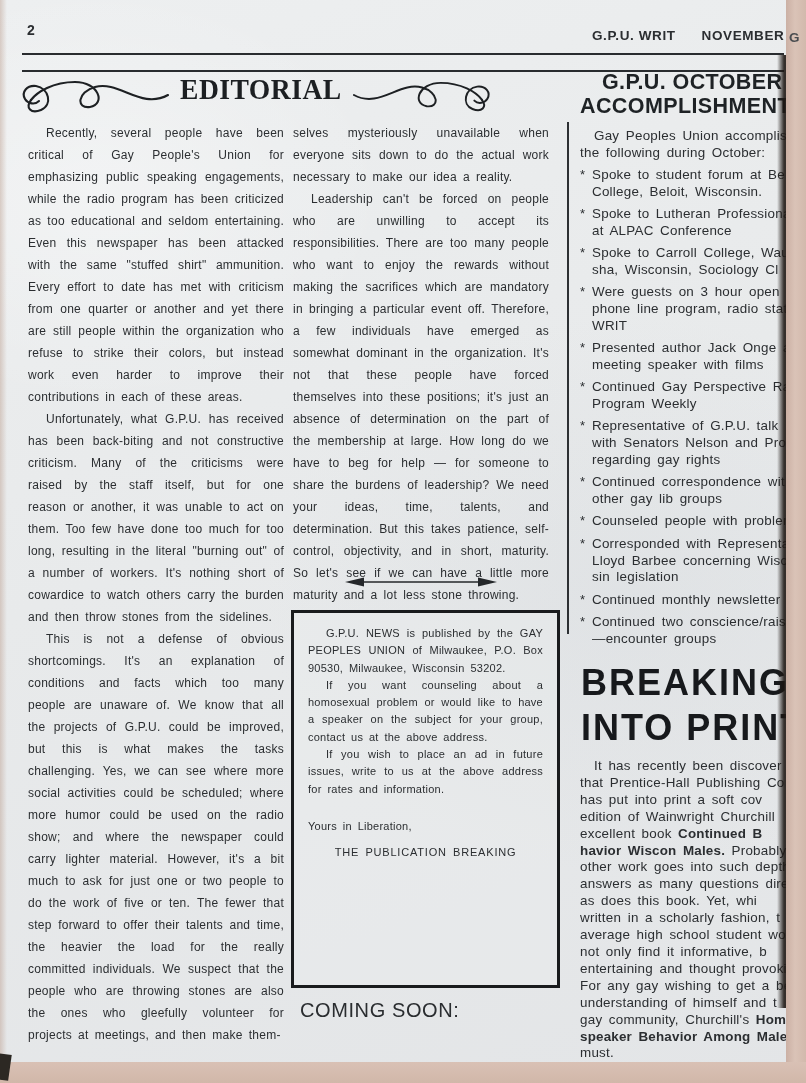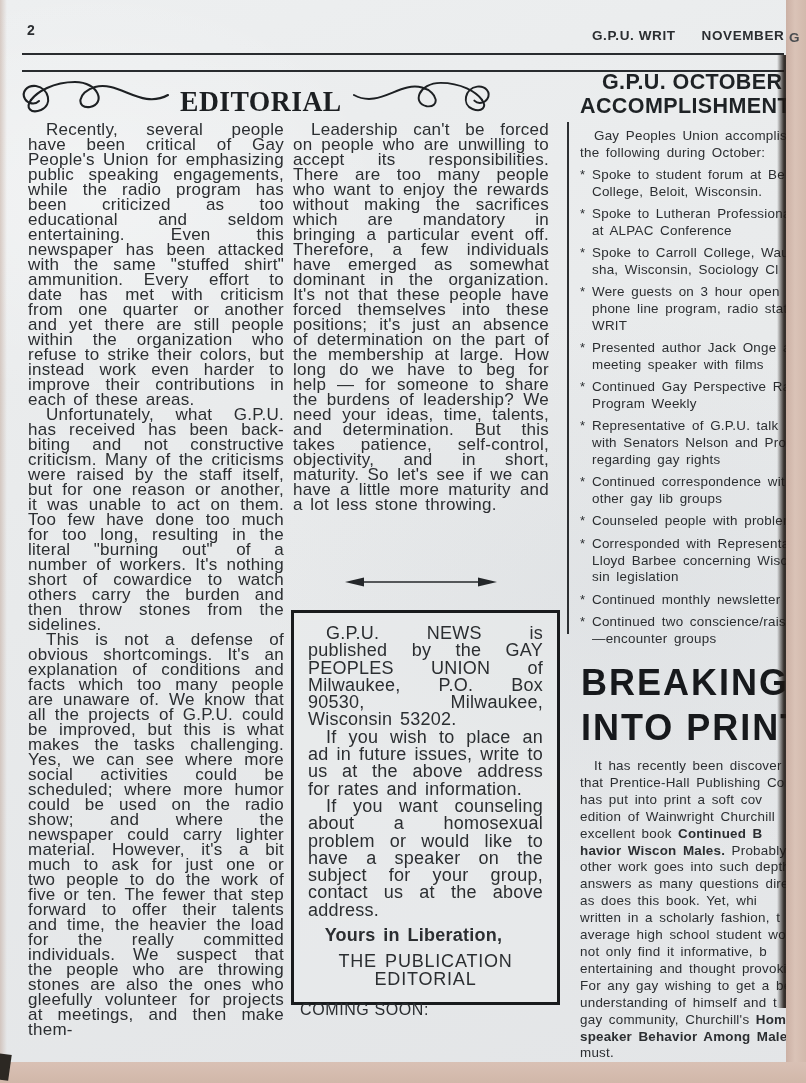--- a/index.html
+++ b/index.html
@@ -14,39 +14,39 @@
       linear-gradient(160deg,#edeff0 0%,#e8eaeb 45%,#e3e5e7 100%);
   }
   
   #pagenum { position:absolute; left:27px; top:22px; font-size:14px; font-weight:600; letter-spacing:0.5px; }
   #masthead { position:absolute; left:592px; top:28px; font-size:13.5px; font-weight:700; letter-spacing:0.6px; white-space:nowrap; }
   #masthead .gap { display:inline-block; width:26px; }
   .hrule { position:absolute; left:22px; width:762px; background:#292c2f; }
   .r1 { top:53px; height:2.4px; }
   .r2 { top:70px; height:1.8px; }
   
-  #ed-head { position:absolute; left:40px; top:72px; width:432px; display:flex; align-items:flex-end; justify-content:center; gap:4px; }
+  #ed-head { position:absolute; left:40px; top:72px; width:432px; display:flex; align-items:flex-start; justify-content:center; gap:4px; }
   #ed-title { font-family:"Liberation Serif", serif; font-weight:bold; font-size:30px; letter-spacing:0.5px; color:#1c1f22; display:inline-block; transform:scaleX(0.92); white-space:nowrap; }
   .flourish { flex:0 0 auto; }
   .flip { transform:scaleX(-1); }
   
-  .body-text { font-size:17px; line-height:15px; text-align:justify; letter-spacing:0.25px; word-spacing:2.5px; }
+  .body-text { font-size:12px; line-height:22px; text-align:justify; letter-spacing:0.25px; word-spacing:2.5px; }
   #col-left  { position:absolute; left:28px;  top:122px; width:256px; }
   #col-mid   { position:absolute; left:293px; top:122px; width:256px; }
   .para { margin:0; text-indent:18px; }
   .para.noind { text-indent:0; }
   #arrow { position:absolute; left:345px; top:575px; }
   #colrule { position:absolute; left:567px; top:122px; width:2px; height:512px; background:#2d3033; }
   
   #infobox { position:absolute; left:291px; top:610px; width:269px; min-height:378px; box-sizing:border-box;
              border:3px solid #191b1d; padding:12px 14px 14px 14px; background:rgba(235,237,238,0.4);
-             font-size:18px; line-height:17.3px; }
-  .signoff { text-align:center; padding-right:24px; margin-top:8px; text-indent:0;font-weight:bold; }
+             font-size:11px; line-height:17.3px; }
+  .signoff { text-align:left; padding-right:24px; margin-top:20px; text-indent:0; }
   .committee { text-align:center; margin-top:9px; letter-spacing:0.8px; text-indent:0; }
-  #coming { position:absolute; left:300px; top:999px; font-size:16px; line-height:22px; letter-spacing:0.6px; color:#2a2d30; }
+  #coming { position:absolute; left:300px; top:999px; font-size:20px; line-height:22px; letter-spacing:0.6px; color:#2a2d30; }
   
   #accomp { position:absolute; left:580px; top:70px; width:300px; }
   .rc-title { font-weight:bold; font-size:21.5px; line-height:24px; letter-spacing:0.4px; color:#1e2225; }
   .rc-title .t1 { margin-left:22px; white-space:nowrap; }
   .rc-title .t2 { white-space:nowrap; }
   .rc-intro { margin-top:10px; font-size:13.4px; line-height:16.8px; letter-spacing:0.25px; word-spacing:2.5px; }
   .rc-intro .line { white-space:nowrap; }
   .indent-first .line:first-child { text-indent:14px; }
   .rc-items { margin-top:4px; }
   .bullet { position:relative; margin-top:5.5px; padding-left:12px; font-size:13.4px; line-height:16.8px; letter-spacing:0.25px; word-spacing:2.5px; }
@@ -95,39 +95,40 @@
       </g>
     </svg>
   </div>
 
   <div id="col-left" class="body-text">
       <p class="para">Recently, several people have been critical of Gay People's Union for emphasizing public speaking engagements, while the radio program has been criticized as too educational and seldom entertaining.  Even this newspaper has been attacked with the same "stuffed shirt" ammunition.  Every effort to date has met with criticism from one quarter or another and yet there are still people within the organization who refuse to strike their colors, but instead work even harder to improve their contributions in each of these areas.</p>
       <p class="para">Unfortunately, what G.P.U. has received has been back-biting and not constructive criticism.  Many of the criticisms were raised by the staff itself, but for one reason or another, it was unable to act on them.  Too few have done too much for too long, resulting in the literal "burning out" of a number of workers.  It's nothing short of cowardice to watch others carry the burden and then throw stones from the sidelines.</p>
       <p class="para">This is not a defense of obvious shortcomings.  It's an explanation of conditions and facts which too many people are unaware of.  We know that all the projects of G.P.U. could be improved, but this is what makes the tasks challenging.  Yes, we can see where more social activities could be scheduled; where more humor could be used on the radio show; and where the newspaper could carry lighter material.  However, it's a bit much to ask for just one or two people to do the work of five or ten.  The fewer that step forward to offer their talents and time, the heavier the load for the really committed individuals.  We suspect that the people who are throwing stones are also the ones who gleefully volunteer for projects at meetings, and then make them-</p>
     </div>
   <div id="col-mid" class="body-text">
+      <p class="para noind">selves mysteriously unavailable when everyone sits down to do the actual work necessary to make our idea a reality.</p>
       <p class="para">Leadership can't be forced on people who are unwilling to accept its responsibilities.  There are too many people who want to enjoy the rewards without making the sacrifices which are mandatory in bringing a particular event off.  Therefore, a few individuals have emerged as somewhat dominant in the organization.  It's not that these people have forced themselves into these positions; it's just an absence of determination on the part of the membership at large.  How long do we have to beg for help — for someone to share the burdens of leadership?  We need your ideas, time, talents, and determination.  But this takes patience, self-control, objectivity, and in short, maturity.  So let's see if we can have a little more maturity and a lot less stone throwing.</p>
     </div>
 
   <svg id="arrow" width="152" height="14" viewBox="0 0 152 14">
     <line x1="12" y1="7" x2="140" y2="7" stroke="#24272a" stroke-width="1.7"></line>
     <path d="M0,7 L19,2.5 L19,11.5 Z" fill="#24272a"></path>
     <path d="M152,7 L133,2.5 L133,11.5 Z" fill="#24272a"></path>
   </svg>
 
   <div id="colrule"></div>
 
   <div id="infobox" class="body-text">
     <div>
         <p class="para">G.P.U. NEWS is published by the GAY PEOPLES UNION of Milwaukee, P.O. Box 90530, Milwaukee, Wisconsin  53202.</p>
+        <p class="para">If you want counseling about a homosexual problem or would like to have a speaker on the subject for your group, contact us at the above address.</p>
         <p class="para">If you wish to place an ad in future issues, write to us at the above address for rates and information.</p>
-        <p class="para">If you want counseling about a homosexual problem or would like to have a speaker on the subject for your group, contact us at the above address.</p>
       </div>
     <div class="signoff">Yours in Liberation,</div>
-    <div class="committee">THE PUBLICATION EDITORIAL</div>
+    <div class="committee">THE PUBLICATION BREAKING</div>
   </div>
 
   <div id="coming">
     <div>COMING SOON:</div>
   </div>
 
   <div id="accomp">
     <div class="rc-title">
       <div class="t1">G.P.U. OCTOBER</div>
       <div class="t2">ACCOMPLISHMENTS</div>

